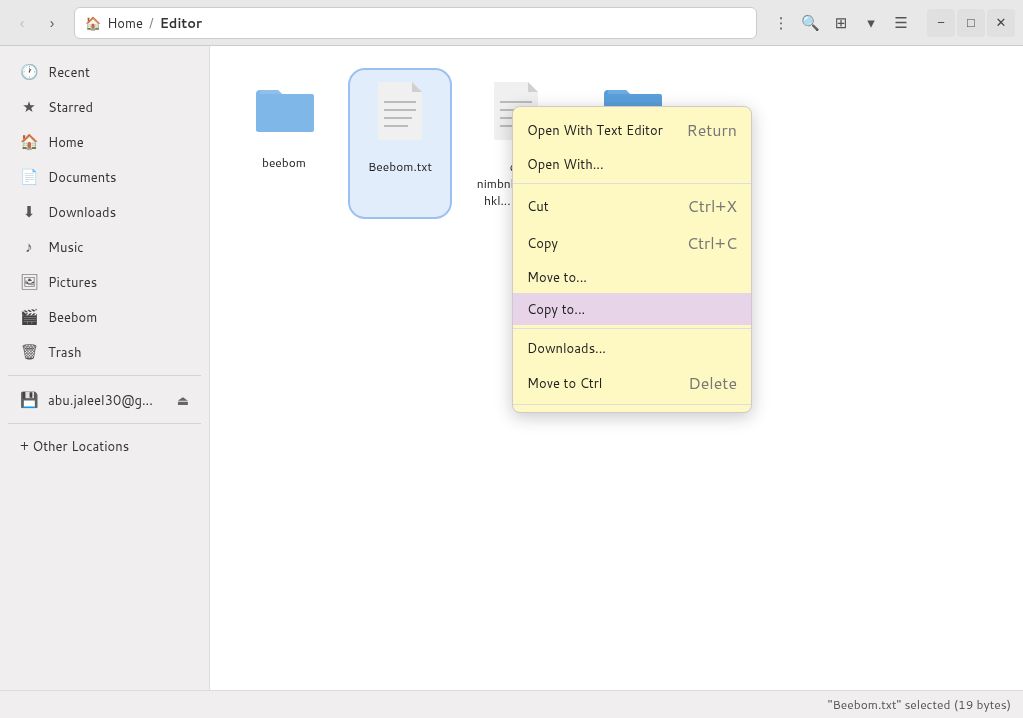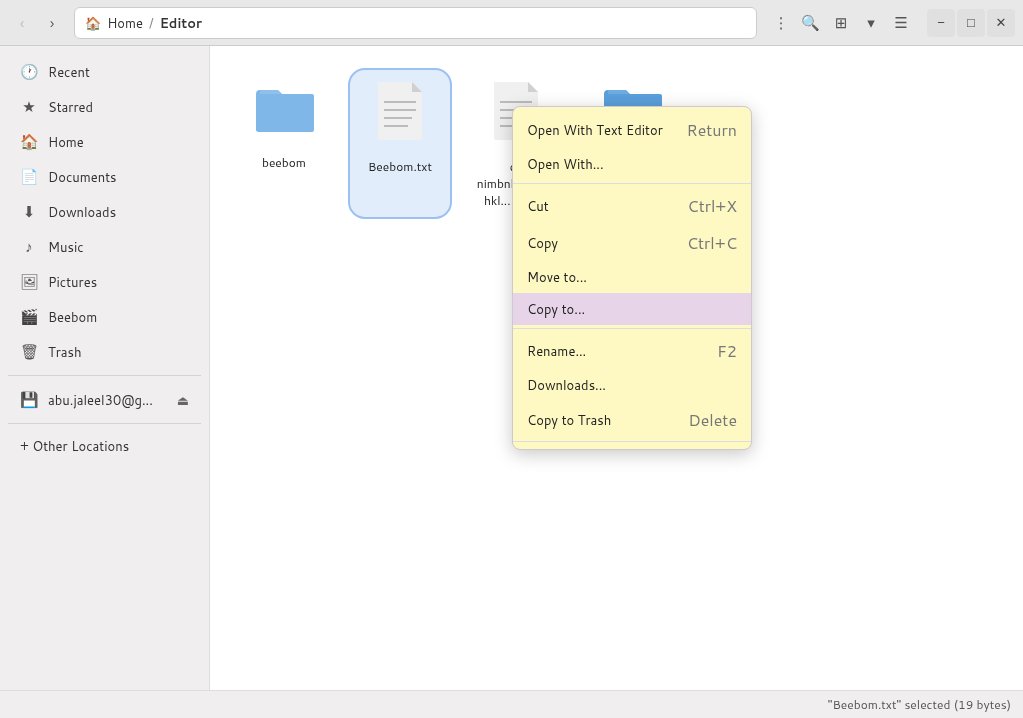--- a/index.html
+++ b/index.html
@@ -375,29 +375,25 @@
       <div class="ctx-item">
         <span class="ctx-label">Move to...</span>
         <span class="ctx-shortcut"></span>
       </div>
       <div class="ctx-item highlighted">
         <span class="ctx-label">Copy to...</span>
         <span class="ctx-shortcut"></span>
       </div>
       <div class="ctx-separator"></div>
       <div class="ctx-item">
-        <span class="ctx-label">Rename...</span>
-        <span class="ctx-shortcut">F2</span>
-      </div>
-      <div class="ctx-item">
         <span class="ctx-label">Downloads...</span>
         <span class="ctx-shortcut"></span>
       </div>
       <div class="ctx-item">
-        <span class="ctx-label">Copy to Trash</span>
+        <span class="ctx-label">Move to Ctrl</span>
         <span class="ctx-shortcut">Delete</span>
       </div>
       <div class="ctx-separator"></div>
     </div>
 
   </div>
 </div>
 
 <div class="statusbar">
   <span>"Beebom.txt" selected (19 bytes)</span>

